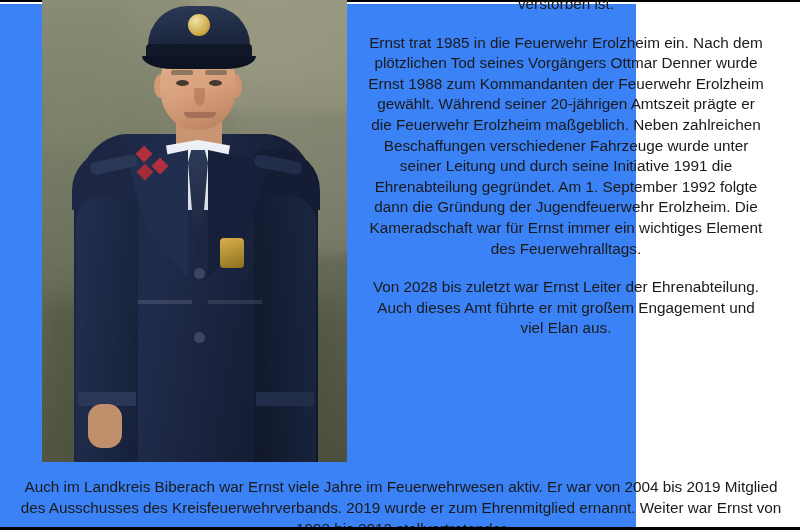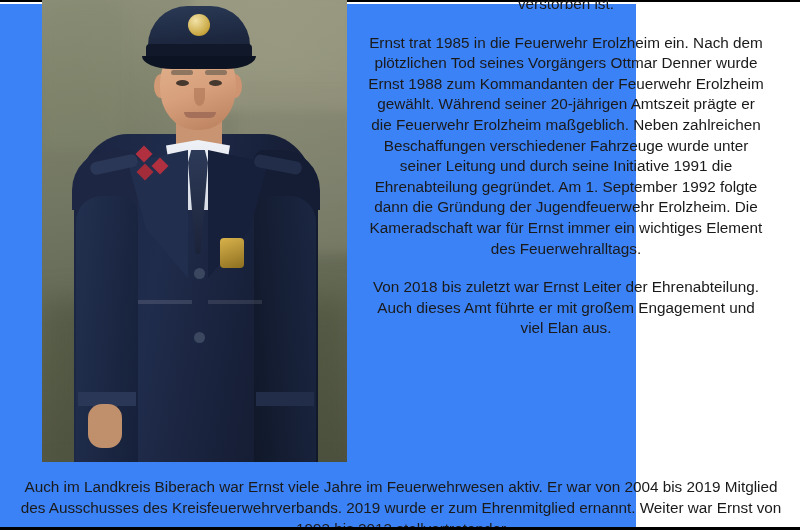--- a/index.html
+++ b/index.html
@@ -273,21 +273,21 @@
         <div class="cap"></div>
         <div class="cap-band"></div>
         <div class="cap-badge"></div>
         <div class="cap-brim"></div>
       </div>
     </div>
 
     <div class="text-col">
       <p class="first clipped-line">verstorben ist.</p>
       <p>Ernst trat 1985 in die Feuerwehr Erolzheim ein. Nach dem plötzlichen Tod seines Vorgängers Ottmar Denner wurde Ernst 1988 zum Kommandanten der Feuerwehr Erolzheim gewählt. Während seiner 20-jährigen Amtszeit prägte er die Feuerwehr Erolzheim maßgeblich. Neben zahlreichen Beschaffungen verschiedener Fahrzeuge wurde unter seiner Leitung und durch seine Initiative 1991 die Ehrenabteilung gegründet. Am 1. September 1992 folgte dann die Gründung der Jugendfeuerwehr Erolzheim. Die Kameradschaft war für Ernst immer ein wichtiges Element des Feuerwehralltags.</p>
-      <p>Von 2018 bis zuletzt war Ernst Leiter der Ehrenabteilung. Auch dieses Amt führte er mit großem Engagement und viel Elan aus.</p>
+      <p>Von 2028 bis zuletzt war Ernst Leiter der Ehrenabteilung. Auch dieses Amt führte er mit großem Engagement und viel Elan aus.</p>
     </div>
 
     <div class="bottom-text">
       <p>Auch im Landkreis Biberach war Ernst viele Jahre im Feuerwehrwesen aktiv. Er war von 2004 bis 2019 Mitglied des Ausschusses des Kreisfeuerwehrverbands. 2019 wurde er zum Ehrenmitglied ernannt. Weiter war Ernst von 1993 bis 2013 stellvertretender</p>
     </div>
 
   </div>
 
   <div class="bar-bottom"></div>
 </div>

